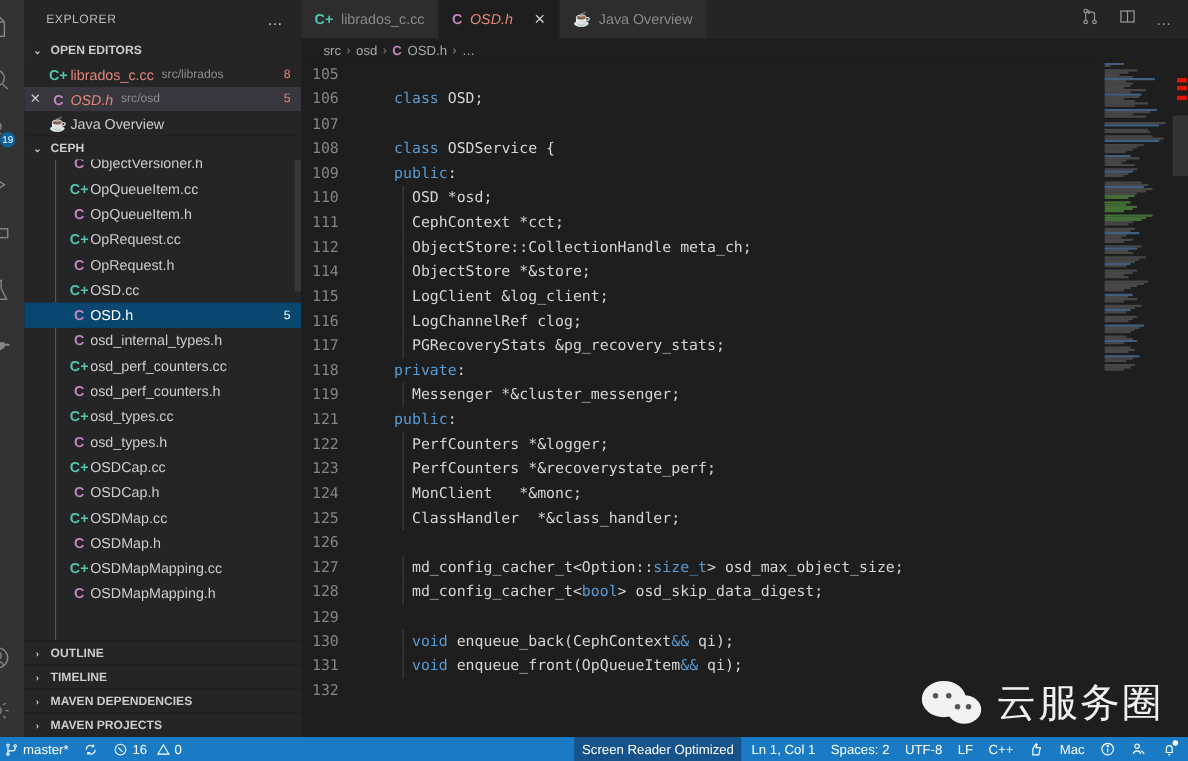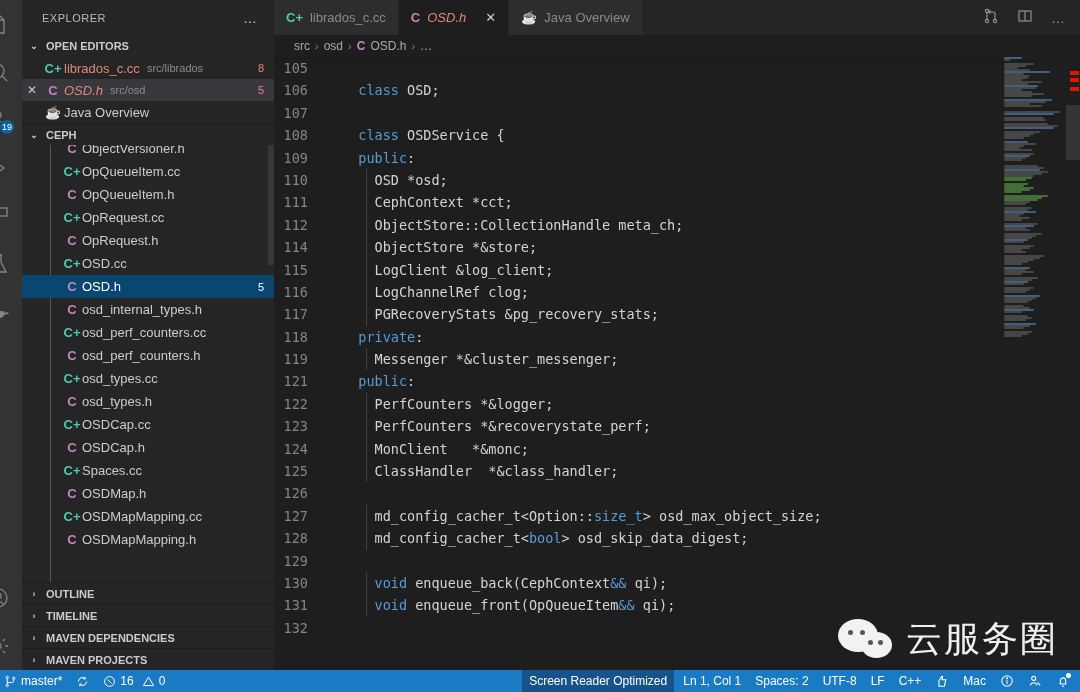--- a/index.html
+++ b/index.html
@@ -330,21 +330,21 @@
               <span class="tree-name">OSDCap.cc</span>
             </div>
             <div class="tree-row">
               <span class="pad"></span>
               <span class="tree-icon ic-h">C</span>
               <span class="tree-name">OSDCap.h</span>
             </div>
             <div class="tree-row">
               <span class="pad"></span>
               <span class="tree-icon ic-cc">C+</span>
-              <span class="tree-name">Spaces.cc</span>
+              <span class="tree-name">OSDMap.cc</span>
             </div>
             <div class="tree-row">
               <span class="pad"></span>
               <span class="tree-icon ic-h">C</span>
               <span class="tree-name">OSDMap.h</span>
             </div>
             <div class="tree-row">
               <span class="pad"></span>
               <span class="tree-icon ic-cc">C+</span>
               <span class="tree-name">OSDMapMapping.cc</span>

